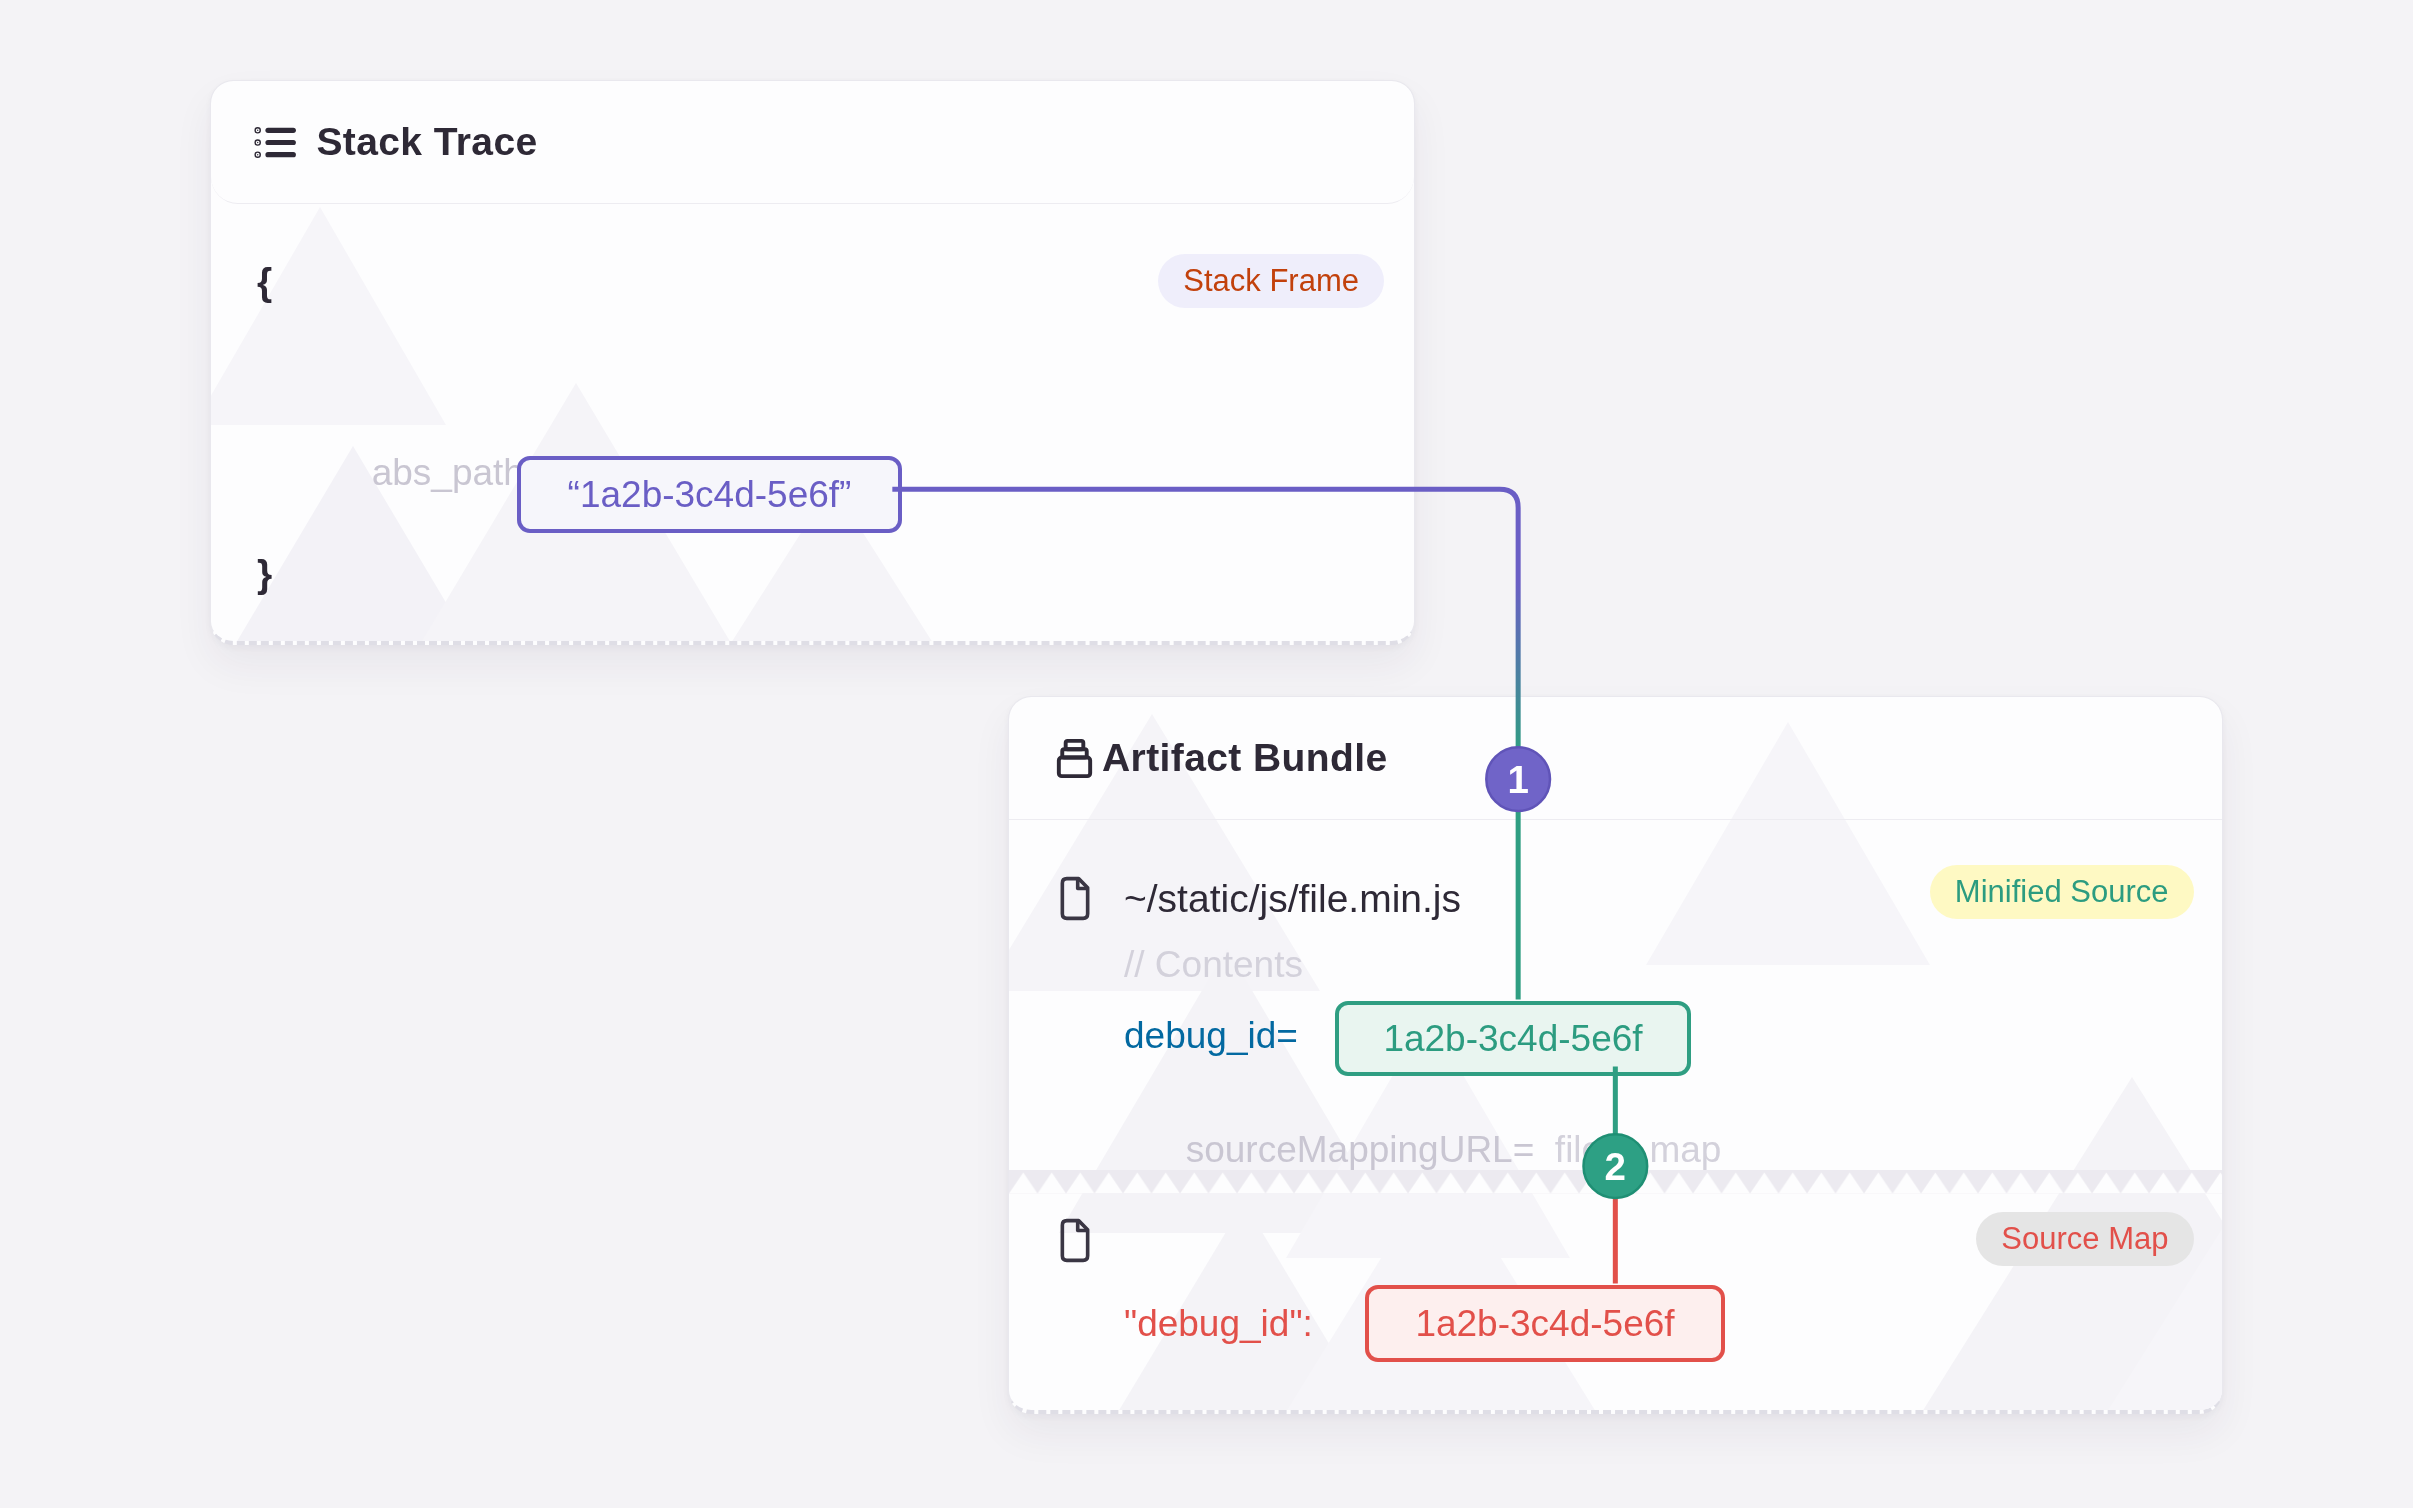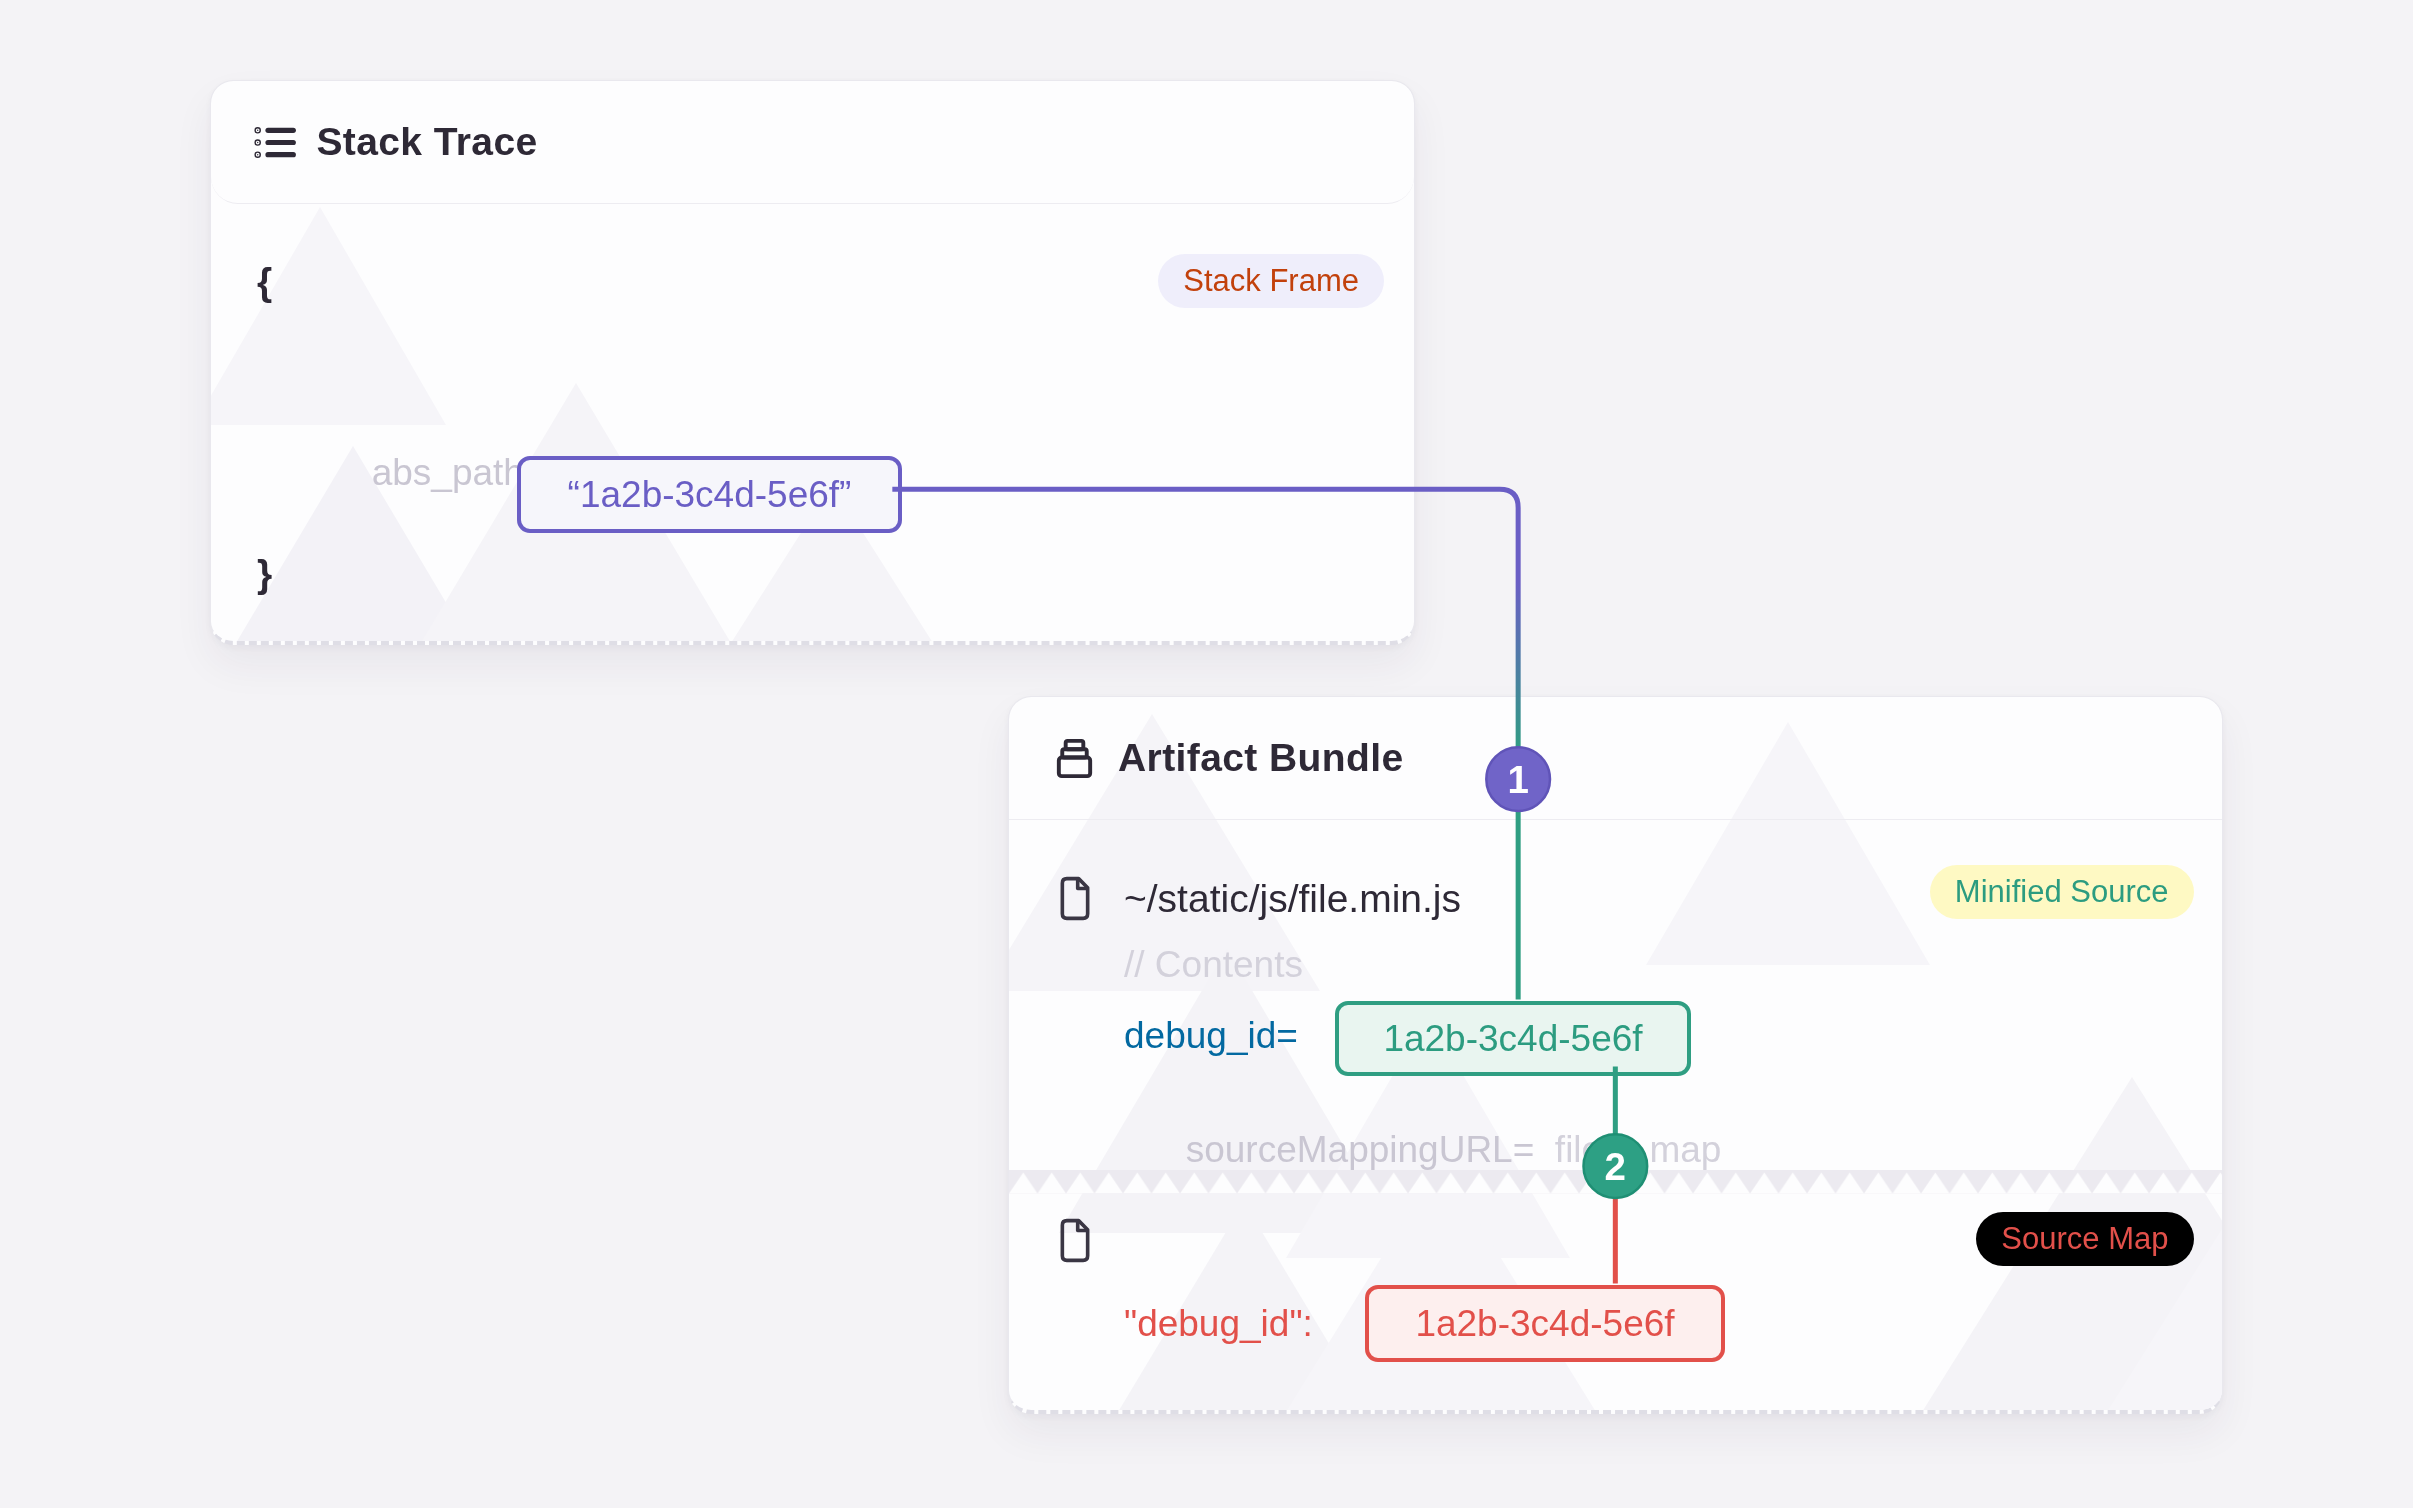--- a/index.html
+++ b/index.html
@@ -45,21 +45,21 @@
   .red{color:#e2504a;}
   .filepath{color:#2e2936;font-weight:500;font-size:39px;}
 
   
   .pill{
     position:absolute;height:54px;display:flex;align-items:center;
     padding:0 25px;border-radius:837px;font-size:31px;font-weight:500;
   }
   .pill-lavender{background:#efeefb;color:#c2410c;}
   .pill-mint{background:#fef9c3;color:#2c9c80;}
-  .pill-pink{background:#000000;color:#e2504a;}
+  .pill-pink{background:#e5e5e5;color:#e2504a;}
 
   
   .vbox{
     position:absolute;display:flex;align-items:center;justify-content:center;
     border-radius:13px;font-size:37px;
   }
   .vbox-purple{border:4.2px solid #6a5ec5;background:#f6f6fb;color:#6a5ec5;}
   .vbox-teal{border:4.2px solid #2f9e82;background:#e9f5f0;color:#2c9c80;}
   .vbox-red{border:4.2px solid #e2504a;background:#fdefee;color:#e2504a;}
 
@@ -118,21 +118,21 @@
 
     <div class="tri" style="left:-25px;top:17px;border-width:0 168px 277px 168px;border-bottom-color:#f5f4f8;"></div>
     <div class="tri" style="left:637px;top:25px;border-width:0 142px 243px 142px;border-bottom-color:#f6f5f9;"></div>
     <div class="tri" style="left:50px;top:251px;border-width:0 168px 285px 168px;border-bottom-color:#f4f3f7;"></div>
     <div class="tri" style="left:277px;top:318px;border-width:0 142px 243px 142px;border-bottom-color:#f6f5f9;"></div>
     <div class="tri" style="left:109px;bottom:-1.7px;border-width:0 126px 210px 126px;border-bottom-color:#f4f3f7;"></div>
     <div class="tri" style="left:277px;bottom:-1.7px;border-width:0 155px 251px 155px;border-bottom-color:#f6f5f9;"></div>
     <div class="tri" style="left:913px;bottom:-1.7px;border-width:0 210px 335px 210px;border-bottom-color:#f4f3f7;"></div>
     <div class="tri" style="left:1098px;bottom:-1.7px;border-width:0 142px 226px 142px;border-bottom-color:#f6f5f9;"></div>
 
-    <div class="card-header" style="padding-left:42px;gap:20px;">
+    <div class="card-header" style="padding-left:42px;gap:4px;">
       <svg class="hicon" width="47" height="47" viewBox="0 0 96 96">
         <g stroke="#2e2936" stroke-width="8" fill="none" stroke-linejoin="round">
           <rect x="30" y="12" width="36" height="17" rx="4"></rect>
           <rect x="23" y="29" width="50" height="17" rx="4"></rect>
           <rect x="16" y="46" width="64" height="38" rx="6"></rect>
         </g>
       </svg>
       <span class="card-title">Artifact Bundle</span>
     </div>
 

